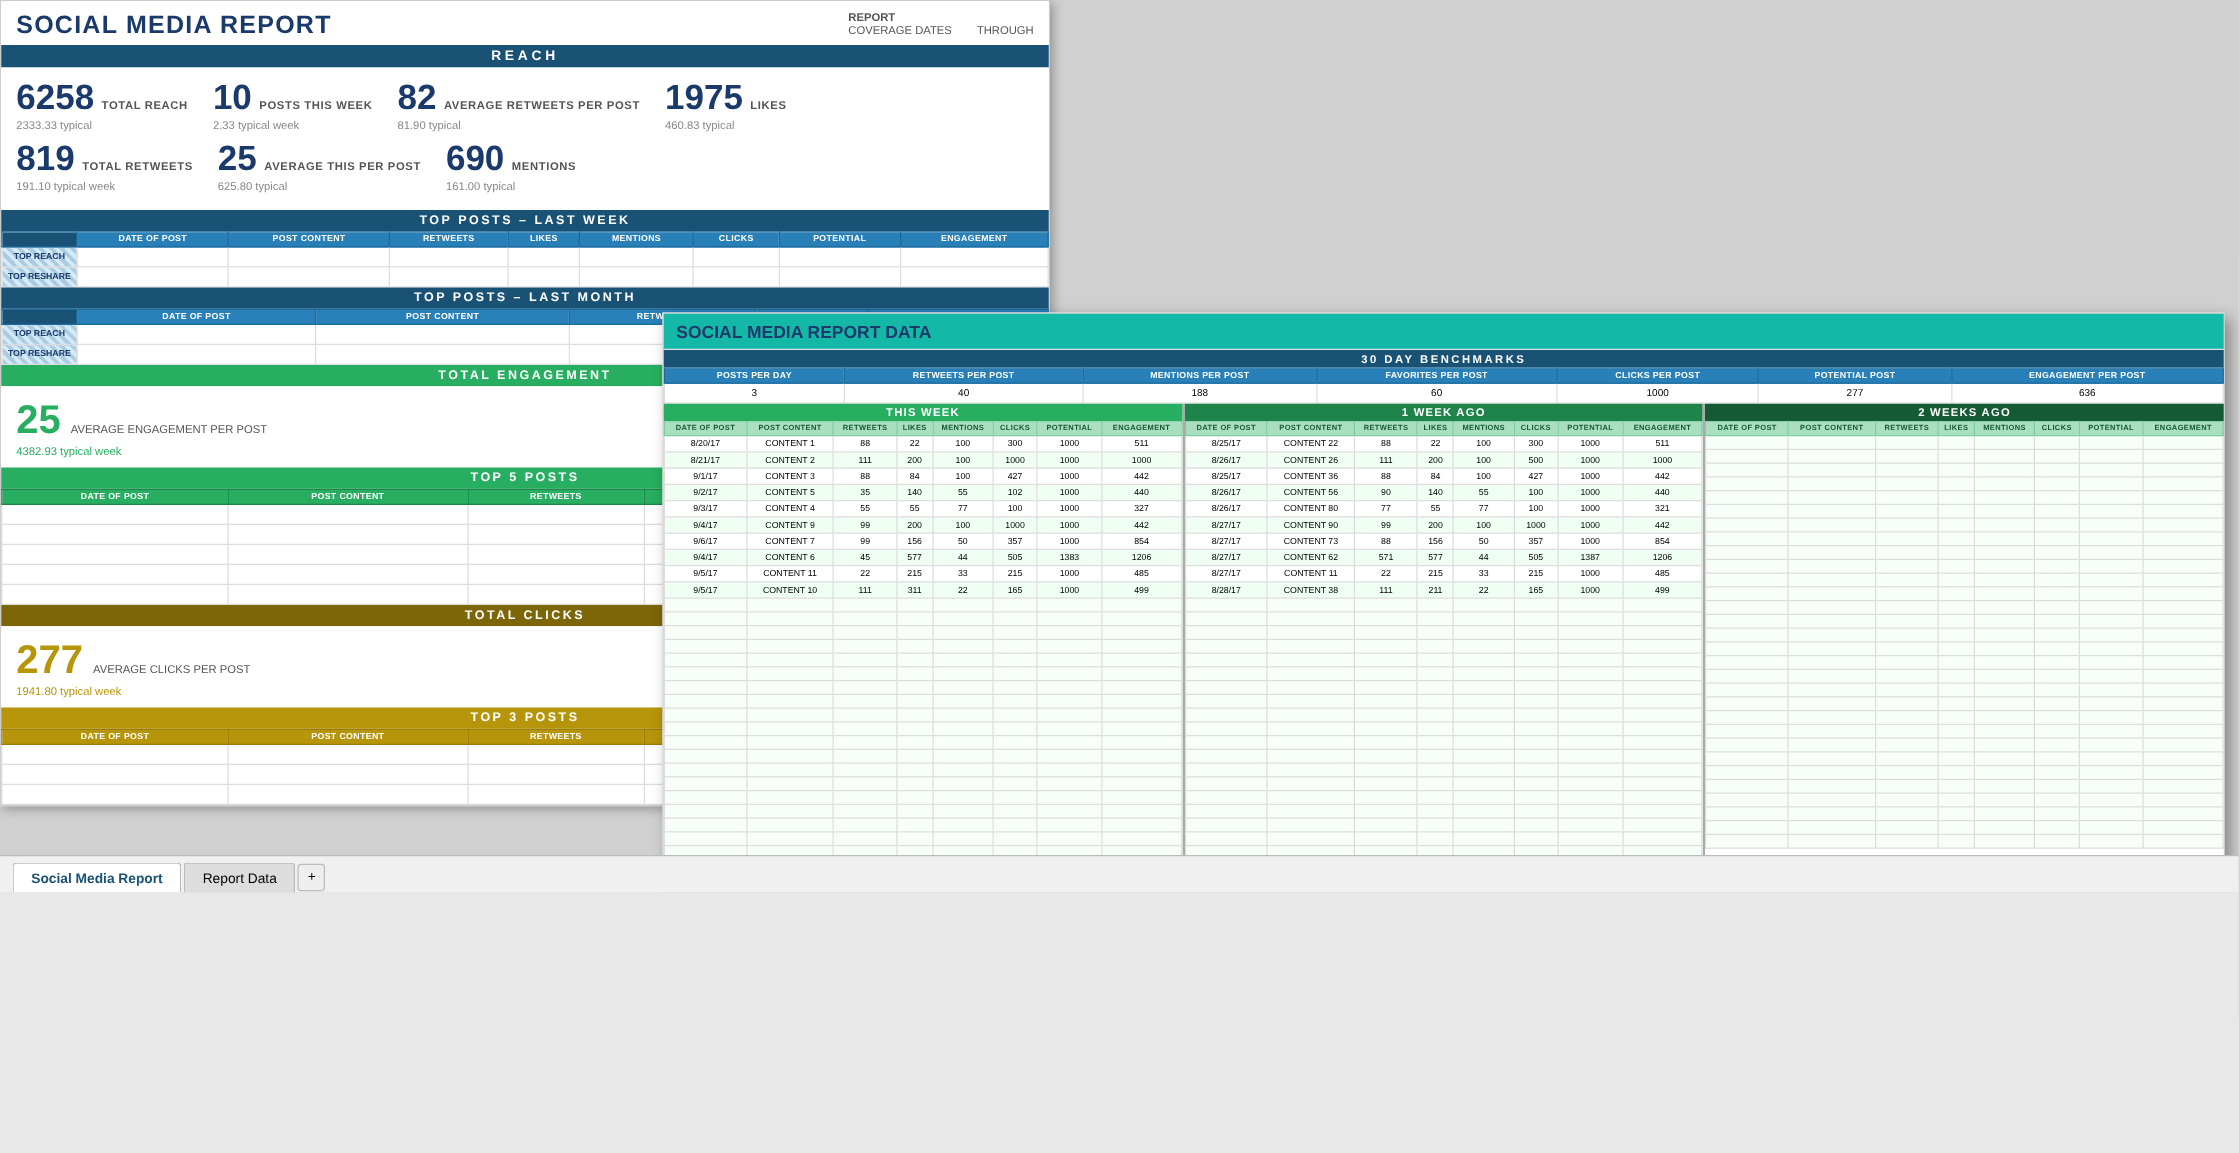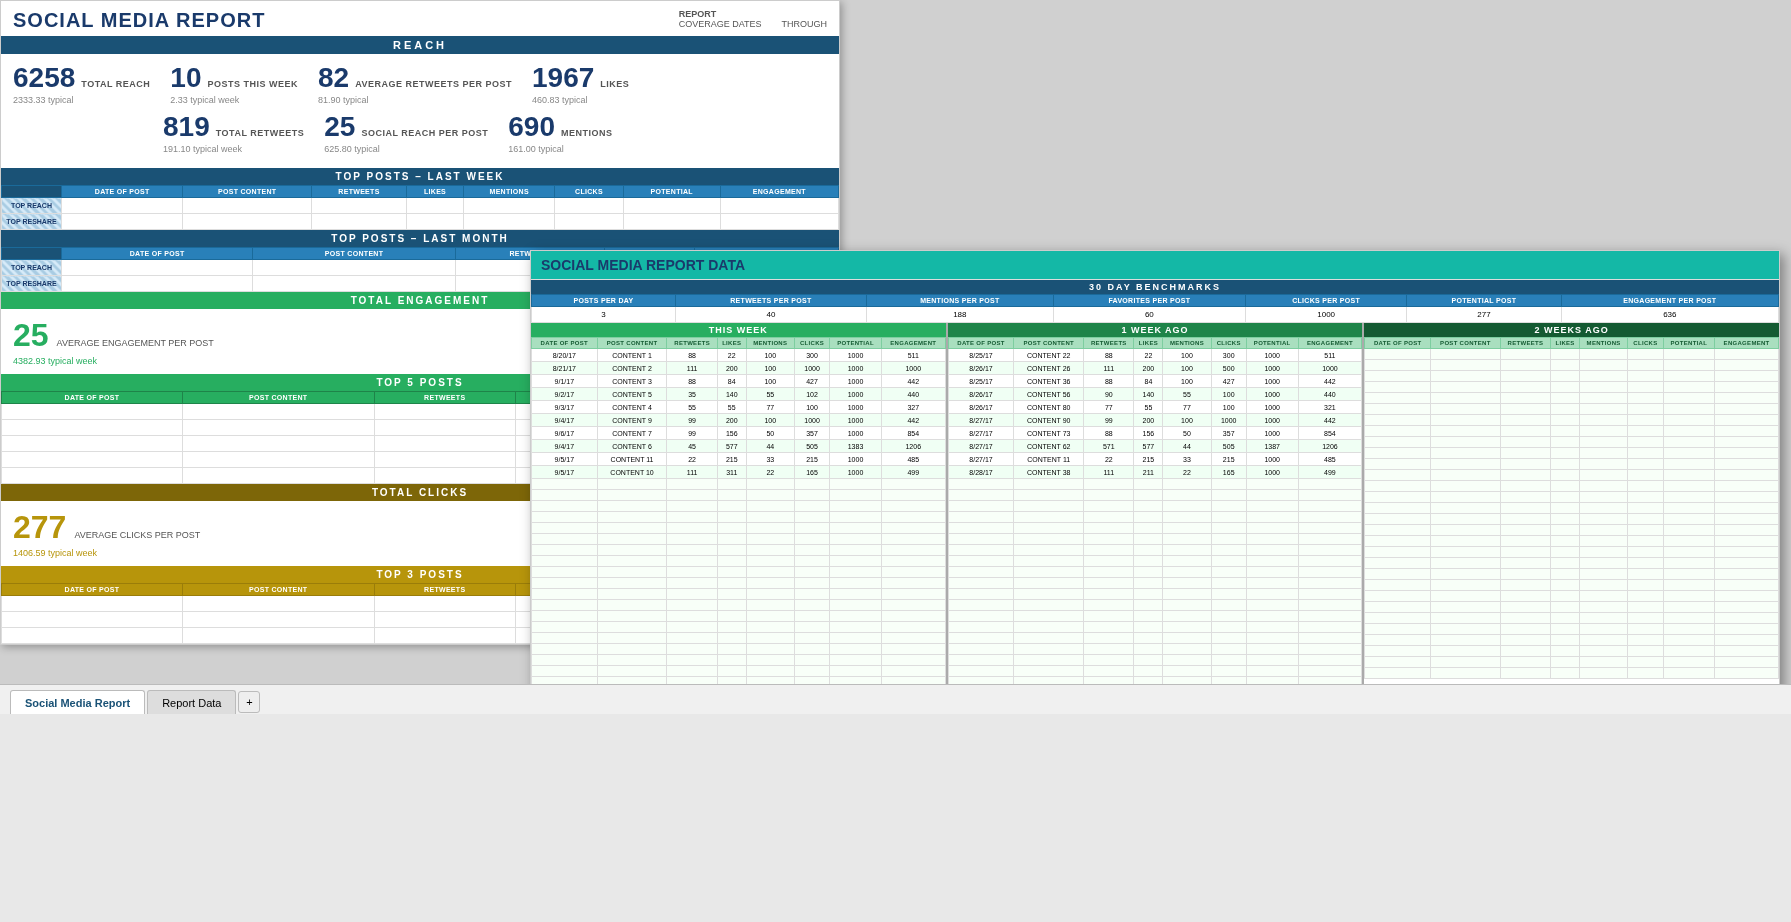--- a/index.html
+++ b/index.html
@@ -437,39 +437,39 @@
         </div>
         <div class="stat-block">
           <div class="stat-main">
             <span class="stat-number">82</span>
             <span class="stat-label">AVERAGE RETWEETS PER POST</span>
           </div>
           <div class="stat-typical">81.90  typical</div>
         </div>
         <div class="stat-block">
           <div class="stat-main">
-            <span class="stat-number">1967</span>
+            <span class="stat-number">1975</span>
             <span class="stat-label">LIKES</span>
           </div>
           <div class="stat-typical">460.83  typical</div>
         </div>
       </div>
 
       <div class="reach-row">
-        <div class="stat-block" style="margin-left: 150px;">
+        <div class="stat-block" style="">
           <div class="stat-main">
             <span class="stat-number">819</span>
             <span class="stat-label">TOTAL RETWEETS</span>
           </div>
           <div class="stat-typical">191.10  typical week</div>
         </div>
         <div class="stat-block">
           <div class="stat-main">
             <span class="stat-number">25</span>
-            <span class="stat-label">SOCIAL REACH PER POST</span>
+            <span class="stat-label">AVERAGE THIS PER POST</span>
           </div>
           <div class="stat-typical">625.80  typical</div>
         </div>
         <div class="stat-block">
           <div class="stat-main">
             <span class="stat-number">690</span>
             <span class="stat-label">MENTIONS</span>
           </div>
           <div class="stat-typical">161.00  typical</div>
         </div>
@@ -619,21 +619,21 @@
           </tbody>
       </table>
     </div>
 
     <div class="section-header-olive">TOTAL CLICKS</div>
     <div class="engagement-section">
       <div style="display:flex;align-items:baseline;gap:8px;">
         <span class="clicks-number">277</span>
         <span class="section-stat-label">AVERAGE CLICKS PER POST</span>
       </div>
-      <div class="section-typical-gold">1406.59  typical week</div>
+      <div class="section-typical-gold">1941.80  typical week</div>
     </div>
 
     <div class="section-header-yellow">TOP 3 POSTS</div>
     <div class="table-container">
       <table class="yellow">
         <thead>
           <tr>
             <th>DATE OF POST</th>
             <th>POST CONTENT</th>
             <th>RETWEETS</th>

